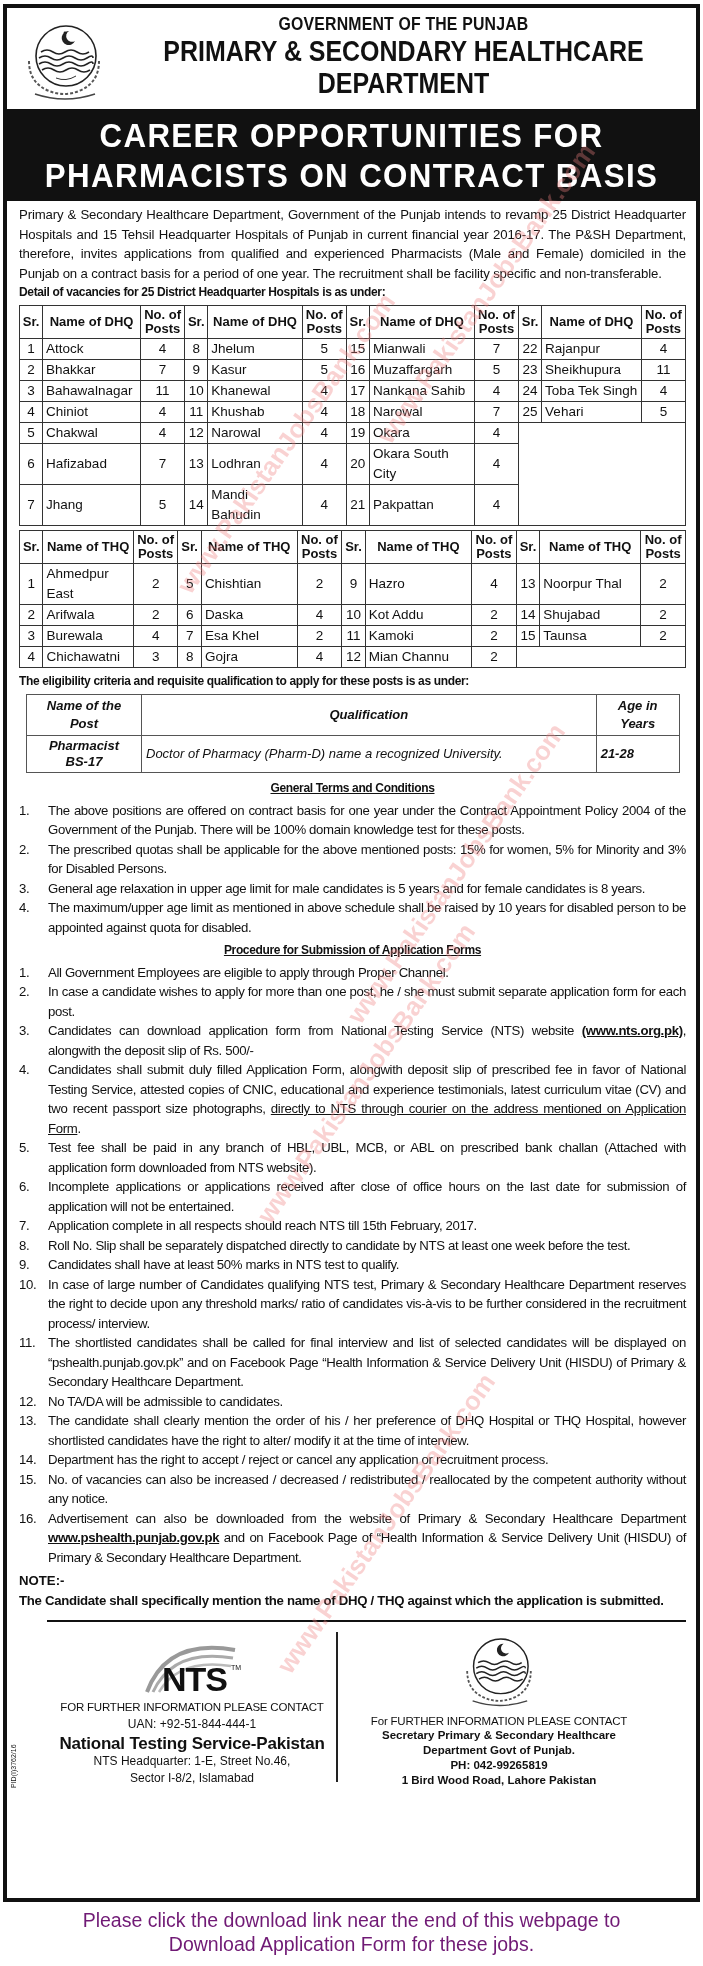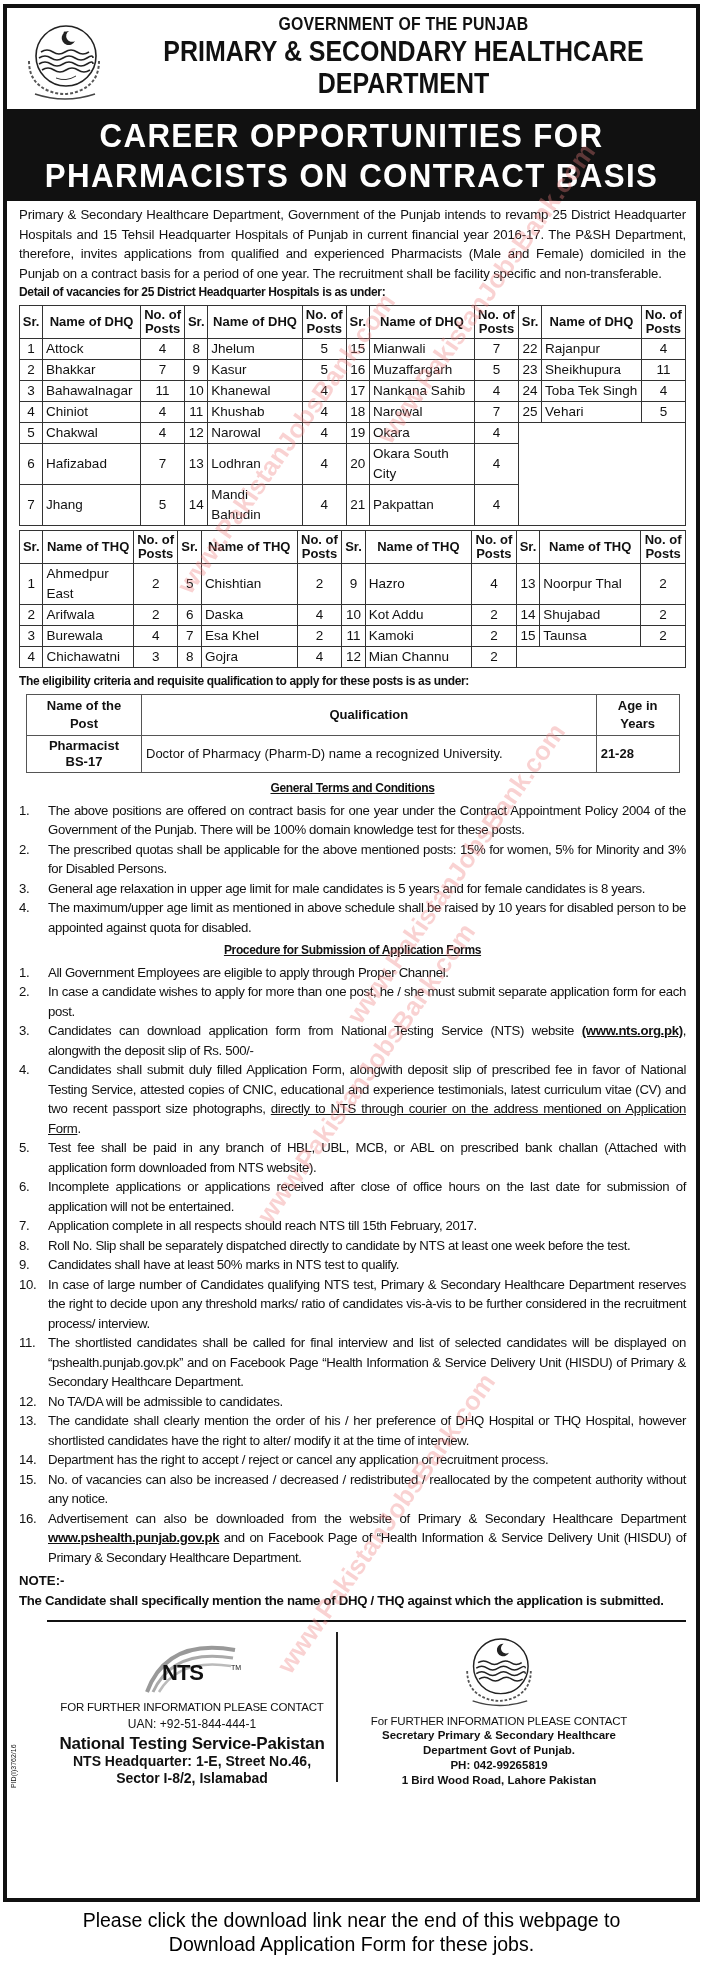--- a/index.html
+++ b/index.html
@@ -31,40 +31,40 @@
   .content { padding: 4px 10px 0 12px; font-size: 13.2px; line-height: 19.5px; }
   .content p.intro { text-align: justify; font-stretch: condensed; letter-spacing: -0.15px; }
   .subhead { font-weight: bold; font-size: 12px; letter-spacing: -0.35px; margin-top: 0px; }
   .subhead.u { text-decoration: underline; text-align: center; }
   table.vac { border-collapse: collapse; width: 100%; margin: 2px 0 4px 0; font-size: 13.5px; }
   table.vac th, table.vac td { border: 1.4px solid #333; padding: 0 3px; line-height: 20px; }
   table.vac th { font-weight: bold; font-size: 13px; line-height: 14px; padding: 2px 2px; text-align: center; }
   table.vac td.num { text-align: center; }
   table.vac td.sr { text-align: center; width: 22px; }
   table.vac td.blank { border: 1.4px solid #333; }
-  table.elig { border-collapse: collapse; width: 98%; margin: 3px 0 6px 7px; font-size: 13px; }
+  table.elig { border-collapse: collapse; width: 98%; margin: 3px 0 6px 7px; font-size: 13px; font-style: italic; }
   table.elig th, table.elig td { border: 1.6px solid #555; padding: 2px 4px; }
   table.elig th { font-weight: bold; text-align: center; line-height: 18px; }
   table.elig td.post { font-weight: bold; text-align: center; line-height: 16px; width: 115px; }
   table.elig td.age { font-weight: bold; text-align: left; width: 83px; }
   ol.terms { list-style: none; margin: 2px 0 4px 0; }
   ol.terms li { position: relative; padding-left: 29px; text-align: justify; letter-spacing: -0.35px; margin-bottom: 0px; }
   ol.terms li .n { position: absolute; left: 0; top: 0; width: 28px; }
   .note-h { font-weight: bold; margin-top: 1px; }
   .note-t { font-weight: bold; letter-spacing: -0.3px; }
   .divider { margin: 10px 10px 0 40px; border-top: 2.5px solid #111; }
   .footer { position: relative; height: 170px; }
   .f-left { position: absolute; left: 40px; top: 6px; width: 290px; text-align: center; }
   .f-vline { position: absolute; left: 329px; top: 10px; width: 1.5px; height: 150px; background: #222; }
   .f-right { position: absolute; left: 332px; top: 8px; width: 320px; text-align: center; }
   .nts-logo { height: 72px; position: relative; margin: 0 auto; width: 150px; }
   .f-small { font-size: 11.5px; line-height: 14px; letter-spacing: -0.2px; }
   .f-uan { font-size: 12px; font-weight: normal; line-height: 20px; }
   .f-big { font-size: 17px; font-weight: bold; line-height: 19px; letter-spacing: -0.2px; }
-  .f-addr { font-size: 14px; font-weight: bold; line-height: 17px; text-align: center; }
+  .f-addr { font-size: 12px; font-weight: normal; line-height: 17px; text-align: center; }
   .f-sec { font-size: 11.5px; font-weight: bold; line-height: 15px; }
   .pid { position: absolute; left: 2px; bottom: 4px; font-size: 7px; transform: rotate(-90deg); transform-origin: left bottom; width: 60px; white-space: nowrap; left: 10px; }
   .watermark { position: absolute; color: #f08080; opacity: 0.35; font-size: 26px; font-weight: bold; transform: rotate(-55deg); pointer-events: none; white-space: nowrap; }
   .download-note { text-align: center; color: #ee1111; font-size: 19.5px; line-height: 24px; margin-top: 6px; }
   a.link { color: #111; font-weight: bold; text-decoration: underline; }
   .bold { font-weight: normal; }
   .u { text-decoration: underline; }
 </style>
 </head>
 <body>
@@ -340,21 +340,21 @@
   <div class="divider"></div>
 
   <div class="footer">
     <div class="f-left">
       <div class="nts-logo">
         <svg width="150" height="72" viewBox="0 0 150 72" style="position:absolute;left:0;top:0">
           <path d="M30 64 Q50 10 118 22" fill="none" stroke="#999" stroke-width="4"></path>
           <path d="M36 64 Q56 20 116 30" fill="none" stroke="#aaa" stroke-width="3"></path>
           <path d="M42 64 Q62 30 114 38" fill="none" stroke="#bbb" stroke-width="2.5"></path>
         </svg>
-        <span style="position:absolute;left:45px;top:32px;font-size:22px;font-weight:900;letter-spacing:-1px;">NTS</span>
+        <span style="position:absolute;left:45px;top:32px;font-size:34px;font-weight:900;letter-spacing:-1px;">NTS</span>
         <span style="position:absolute;left:114px;top:36px;font-size:7px;">TM</span>
       </div>
       <div class="f-small">FOR FURTHER INFORMATION PLEASE CONTACT</div>
       <div class="f-uan">UAN: +92-51-844-444-1</div>
       <div class="f-big">National Testing Service-Pakistan</div>
       <div class="f-addr">NTS Headquarter: 1-E, Street No.46,</div>
       <div class="f-addr">Sector I-8/2, Islamabad</div>
     </div>
     <div class="f-vline"></div>
     <div class="f-right">
@@ -377,16 +377,16 @@
     <div class="pid">PID(I)3762/16</div>
   </div>
 
   <div class="watermark" style="left:100px;top:420px;">www.PakistanJobsBank.com</div>
   <div class="watermark" style="left:300px;top:270px;">www.PakistanJobsBank.com</div>
   <div class="watermark" style="left:180px;top:1050px;">www.PakistanJobsBank.com</div>
   <div class="watermark" style="left:270px;top:850px;">www.PakistanJobsBank.com</div>
   <div class="watermark" style="left:200px;top:1500px;">www.PakistanJobsBank.com</div>
 </div>
 
-<div class="download-note" style="color: #000000;">
+<div class="download-note" style="color: #701a75;">
   <div>Please click the download link near the end of this webpage to</div>
   <div>Download Application Form for these jobs.</div>
 </div>
 
 </body></html>

